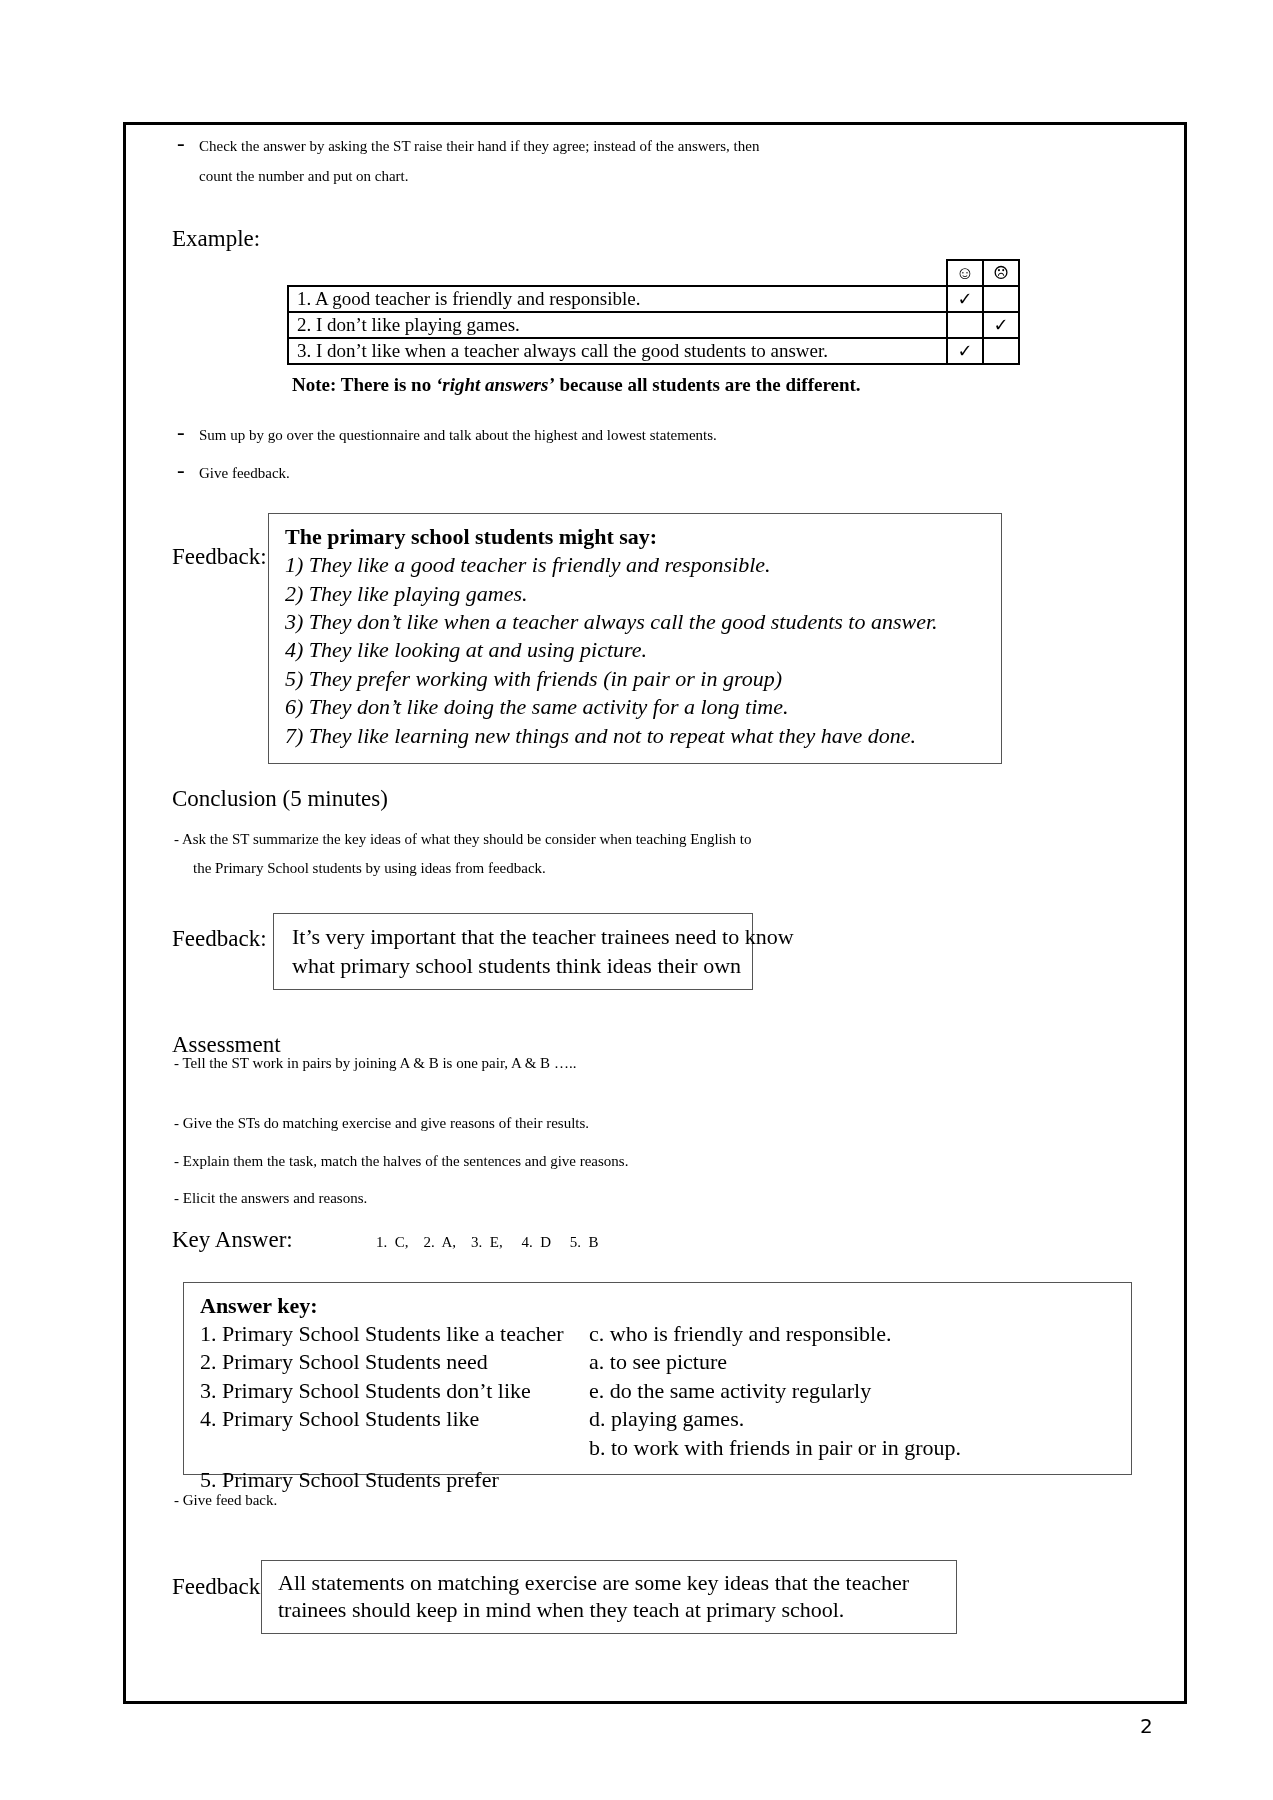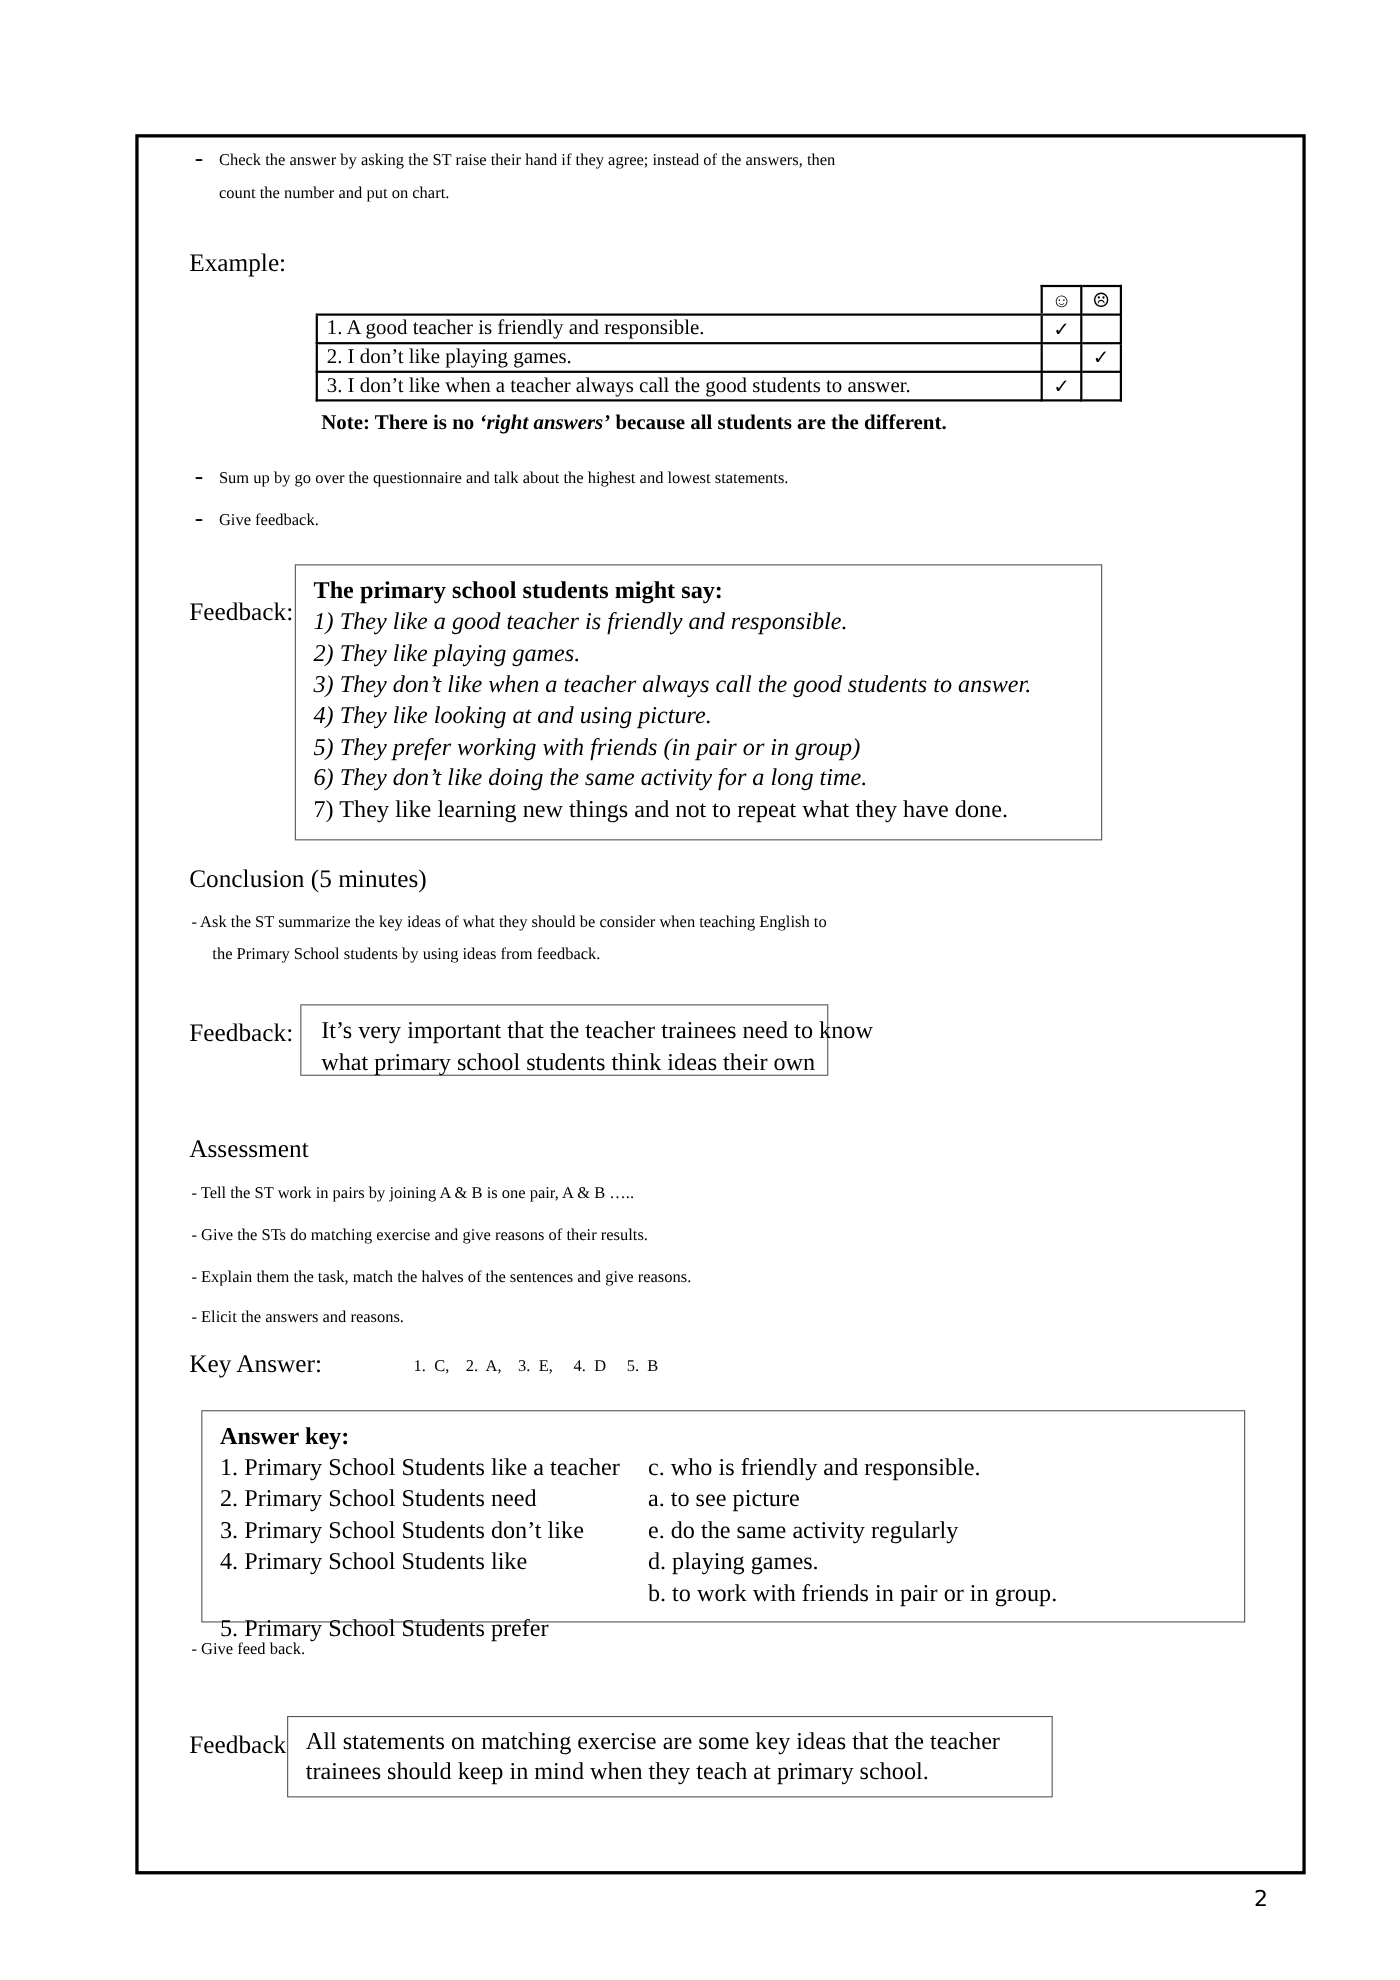--- a/index.html
+++ b/index.html
@@ -67,35 +67,35 @@
 
 <span class="abs heading" style="left:136px; top:544px;">Feedback:</span>
 <div class="box" style="left:268px; top:513px; width:734px; height:251px;">
   <span class="box-line bold" style="left:16px; top:10px;">The primary school students might say:</span>
   <span class="box-line" style="left:16px; top:38px; font-style:italic;">1) They like a good teacher is friendly and responsible.</span>
   <span class="box-line" style="left:16px; top:67px; font-style:italic;">2) They like playing games.</span>
   <span class="box-line" style="left:16px; top:95px; font-style:italic;">3) They don’t like when a teacher always call the good students to answer.</span>
   <span class="box-line" style="left:16px; top:123px; font-style:italic;">4) They like looking at and using picture.</span>
   <span class="box-line" style="left:16px; top:152px; font-style:italic;">5) They prefer working with friends (in pair or in group)</span>
   <span class="box-line" style="left:16px; top:180px; font-style:italic;">6) They don’t like doing the same activity for a long time.</span>
-  <span class="box-line" style="left:16px; top:209px; ">7) They like learning new things and not to repeat what they have done.</span>
+  <span class="box-line" style="left:16px; top:209px; font-style:italic;">7) They like learning new things and not to repeat what they have done.</span>
 </div>
 
 <span class="abs heading" style="left:136px; top:786px;">Conclusion (5 minutes)</span>
 <span class="abs body-text" style="left:174px; top:824px;">- Ask the ST summarize the key ideas of what they should be consider when teaching English to</span>
 <span class="abs body-text" style="left:193px; top:853px;">the Primary School students by using ideas from feedback.</span>
 
 <span class="abs heading" style="left:136px; top:926px;">Feedback:</span>
-<div class="box" style="left:273px; top:913px; width:480px; height:65px;">
+<div class="box" style="left:273px; top:913px; width:480px; height:77px;">
   <span class="box-line" style="left:18px; top:10px;">It’s very important that the teacher trainees need to know</span>
   <span class="box-line" style="left:18px; top:39px;">what primary school students think ideas their own</span>
 </div>
 
 <span class="abs heading" style="left:136px; top:1032px;">Assessment</span>
-<span class="abs body-text" style="left:174px; top:1070px;text-align:right;">- Tell the ST work in pairs by joining A &amp; B is one pair, A &amp; B …..</span>
+<span class="abs body-text" style="left:174px; top:1048px;text-align:right;">- Tell the ST work in pairs by joining A &amp; B is one pair, A &amp; B …..</span>
 <span class="abs body-text" style="left:174px; top:1108px;">- Give the STs do matching exercise and give reasons of their results.</span>
 <span class="abs body-text" style="left:174px; top:1146px;">- Explain them the task, match the halves of the sentences and give reasons.</span>
 <span class="abs body-text" style="left:174px; top:1183px;">- Elicit the answers and reasons.</span>
 
 <span class="abs heading" style="left:136px; top:1227px;">Key Answer:</span>
 <span class="abs body-text" style="left:376px; top:1227px; white-space:pre;">1.  C,    2.  A,    3.  E,     4.  D     5.  B</span>
 
 <div class="box" style="left:183px; top:1282px; width:949px; height:193px;">
   <span class="box-line bold" style="left:16px; top:10px;">Answer key:</span>
   <span class="box-line" style="left:16px; top:38px;">1. Primary School Students like a teacher</span>

